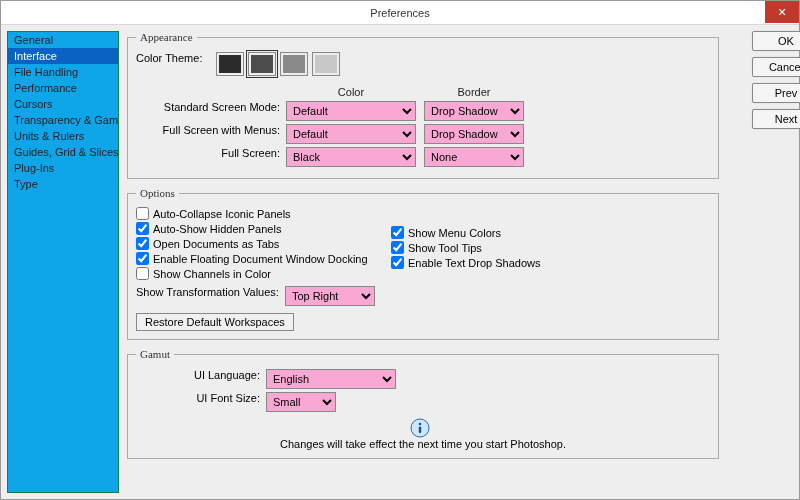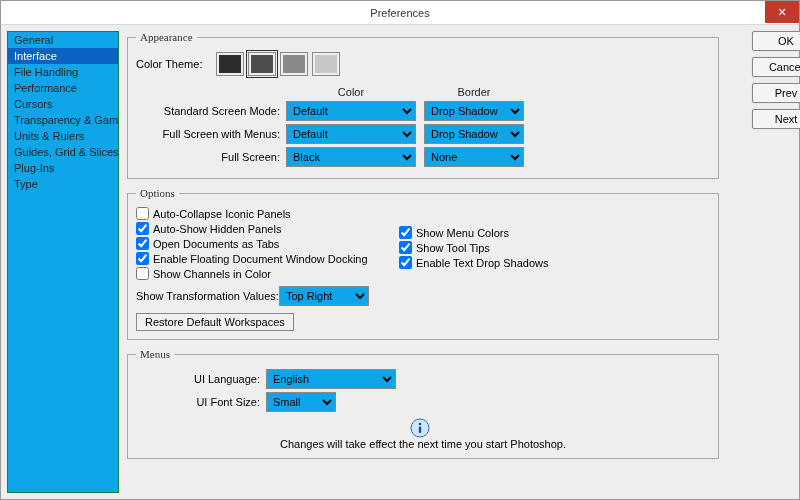--- a/index.html
+++ b/index.html
@@ -9,30 +9,30 @@
   .close-btn { position:absolute; right:0; top:0; width:34px; height:22px; background:#c0392b; color:#fff; text-align:center; line-height:22px; font-size:12px; cursor:pointer;}
   .body { display:flex; height:calc(100% - 24px); background:#eee;}
   .sidebar { width:112px; background:#0ea5e9; border:1px solid #15803d; margin:6px 0 6px 6px; overflow:hidden;}
   .sidebar-item { padding:2px 6px; cursor:pointer; color:#222; white-space:nowrap;}
   .sidebar-item.selected { background:#0a63c2; color:#fff;}
   .main { flex:1; padding:6px 4px 6px 8px; overflow:auto;}
   .right-col { width:76px; padding:6px 8px 0 0;}
   .btn { display:block; width:68px; height:20px; margin-bottom:6px; background:#f5f5f5; border:1px solid #888; border-radius:2px; text-align:center; line-height:18px; cursor:pointer; box-shadow:0 0 1px rgba(0,0,0,0.2);margin-left:29px;}
   fieldset { border:1px solid #aaa; margin:0 0 8px 0; padding:6px 8px 8px 8px; background:#eee;}
   legend { padding:0 4px; color:#333;font-family:Liberation Serif, serif;}
-  .row { display:flex; align-items:center; margin:3px 0;}
+  .row { display:flex; margin:3px 0;}
   .lbl-right { text-align:right; padding-right:6px;}
   .swatches { display:flex; gap:4px; }
   .swatch { width:28px; height:24px; border:1px solid #888; cursor:pointer; box-shadow:inset 0 0 0 2px #eee;}
   .swatch.sel { outline:1px solid #333; outline-offset:1px;}
-  select.sel-input { height:20px; border:1px solid #888; background:#0ea5e9; padding:0 2px;}
+  select.sel-input { height:20px; border:1px solid #888; background:#f9a8d4; padding:0 2px;}
   .hdr { text-align:center; color:#222;}
   .chk-row { display:flex; align-items:center; margin:2px 0;}
   .chk-row input { margin:0 4px 0 0;}
-  .cols2 { display:flex;gap:8px; }
+  .cols2 { display:flex; }
   .cols2 > div { flex:1; }
   .small-btn { display:inline-block; padding:2px 8px; background:#f0f0f0; border:1px solid #888; cursor:pointer; margin-top:4px;}
   .info-icon { width:20px; height:20px; margin-right:6px; flex-shrink:0;}
   .info-row { display:flex; align-items:center; margin-top:6px;flex-direction:column;}
 </style>
 </head>
 <body>
 
 <div class="window">
   <div class="titlebar">
@@ -130,28 +130,28 @@
                 <input type="checkbox" checked="" style="">
                 <span>Show Tool Tips</span>
               </div>
             <div class="chk-row">
                 <input type="checkbox" checked="" style="">
                 <span>Enable Text Drop Shadows</span>
               </div>
           </div>
         </div>
         <div class="row" style="margin-top:4px">
-          <div style="">Show Transformation Values:</div>
+          <div style="padding-right:6px">Show Transformation Values:</div>
           <select class="sel-input" style="width:90px"><option>Top Right</option></select>
         </div>
         <div class="small-btn">Restore Default Workspaces</div>
       </fieldset>
 
       <fieldset>
-        <legend>Menus</legend>
+        <legend>Gamut</legend>
         <div class="row">
           <div class="lbl-right" style="width:130px">UI Language:</div>
           <select class="sel-input" style="width:130px"><option>English</option></select>
         </div>
         <div class="row">
           <div class="lbl-right" style="width:130px">UI Font Size:</div>
           <select class="sel-input" style="width:70px"><option>Small</option></select>
         </div>
         <div class="info-row">
           <svg class="info-icon" viewBox="0 0 20 20">

